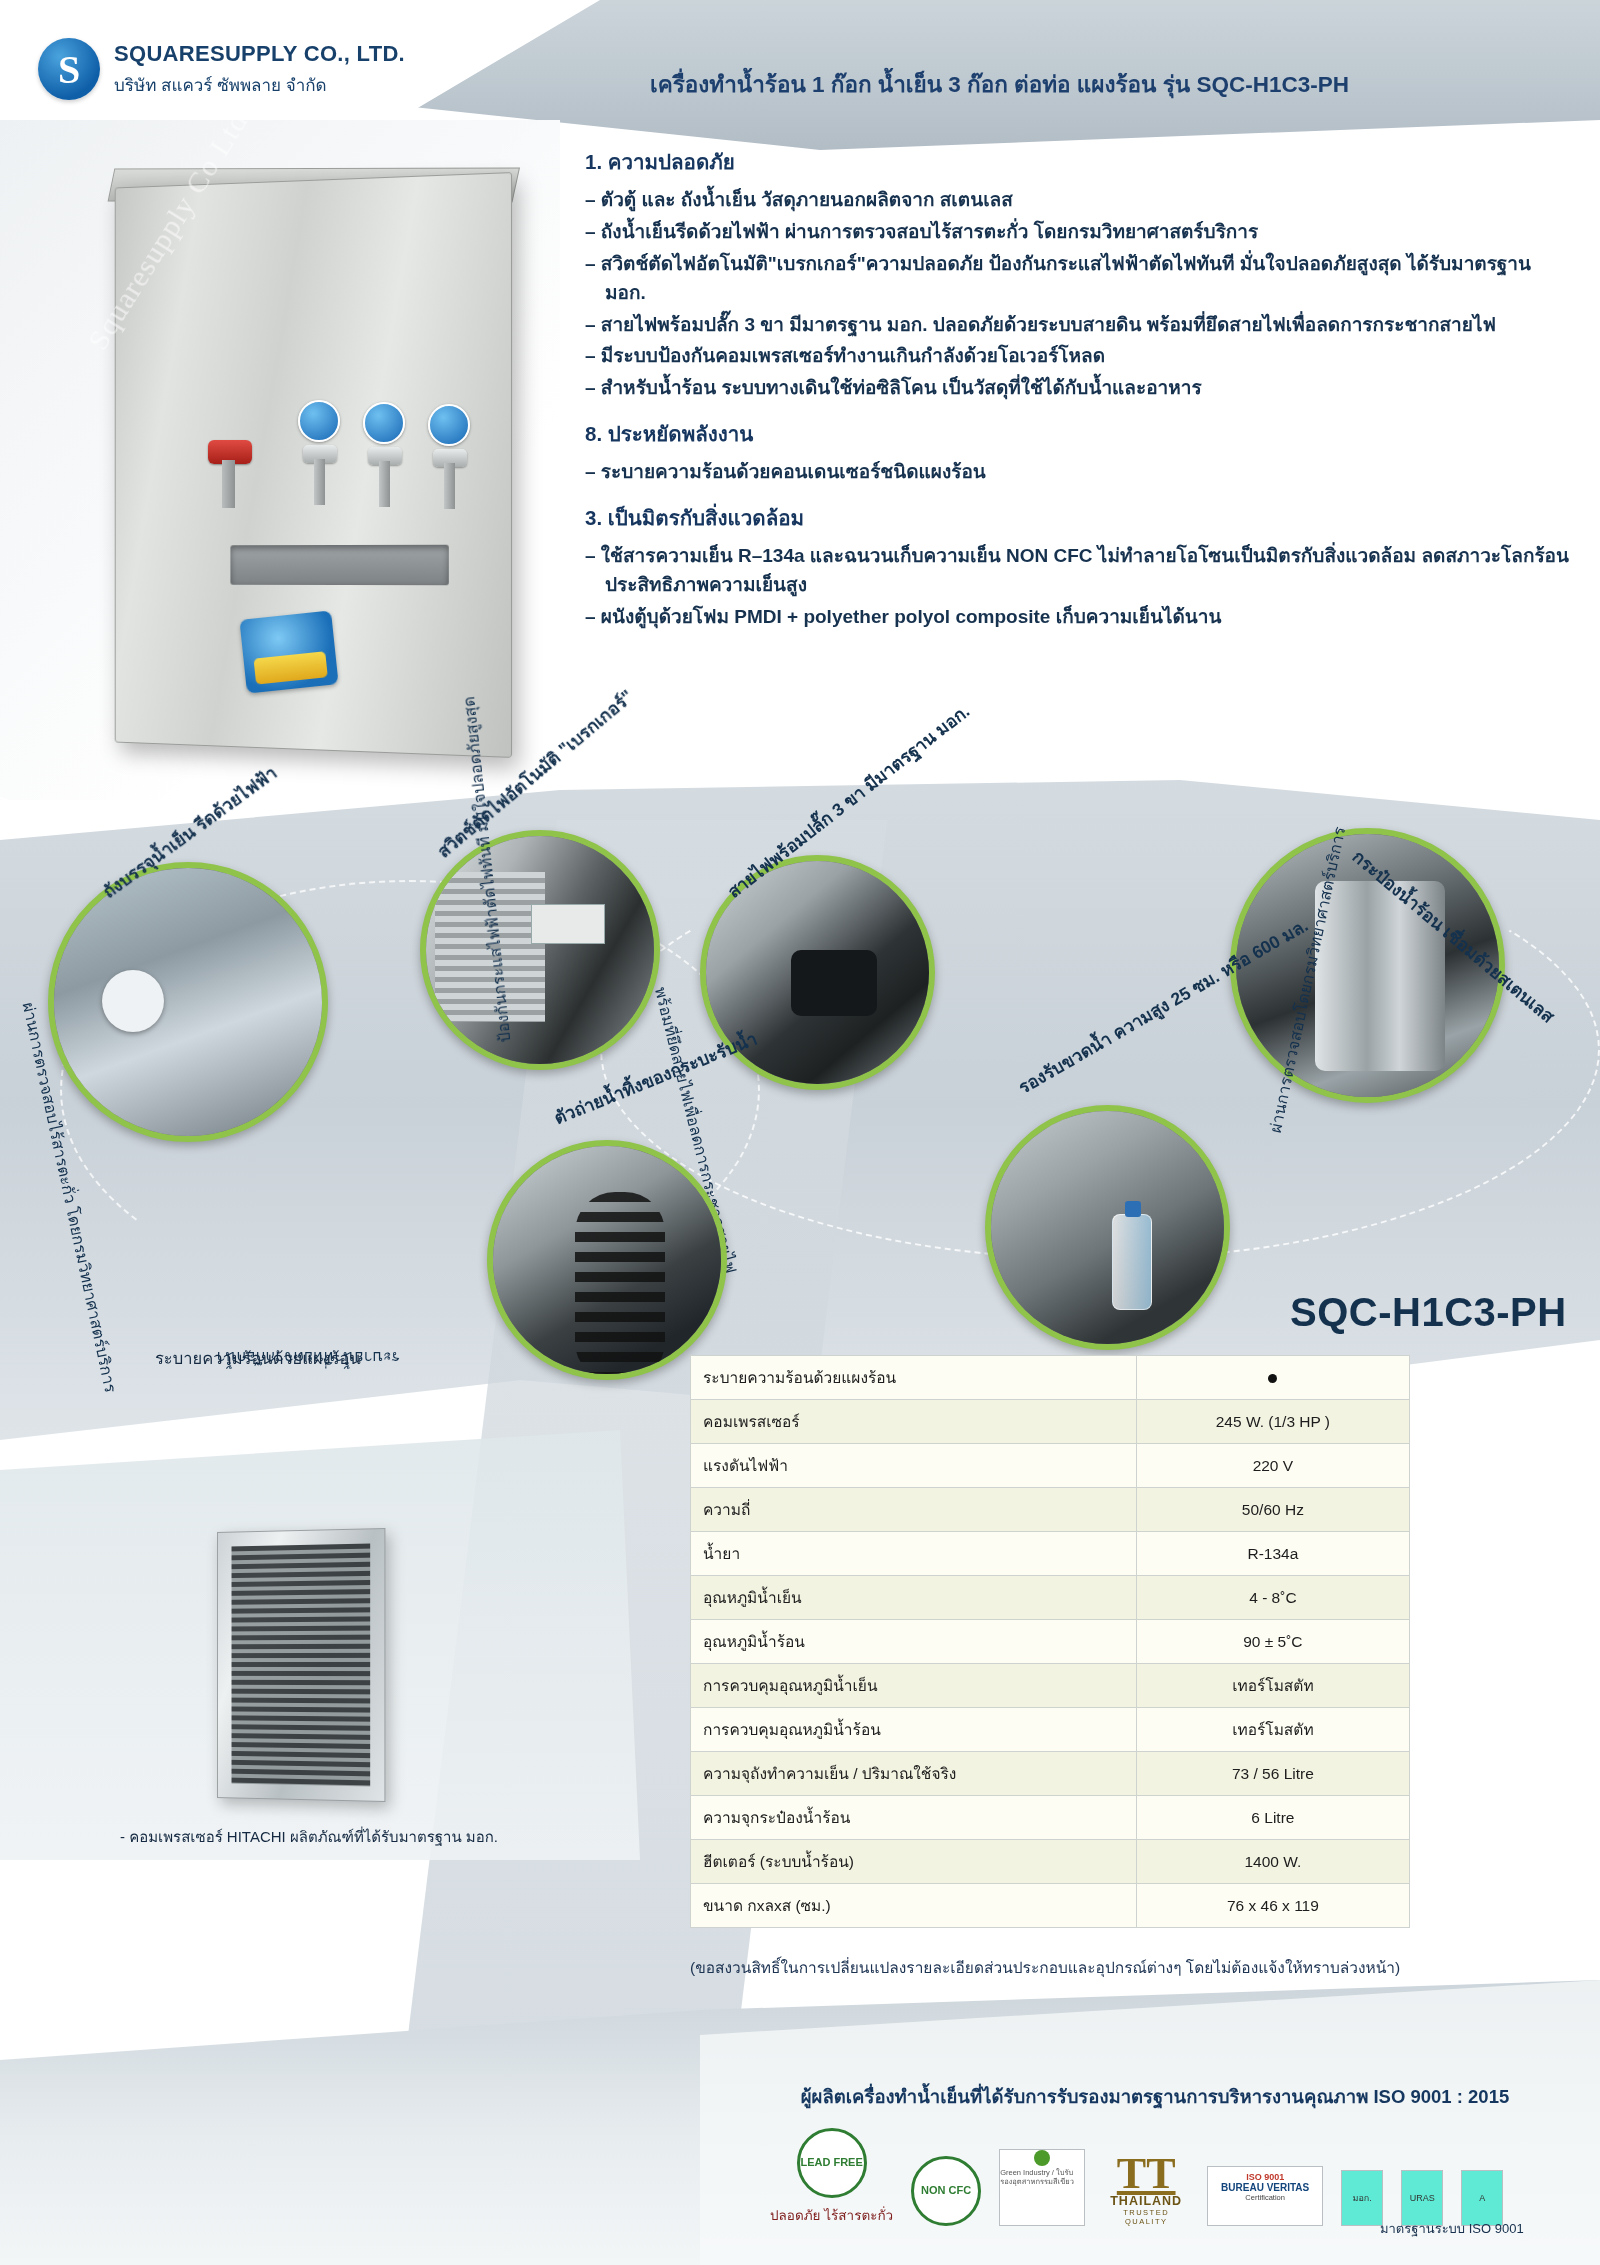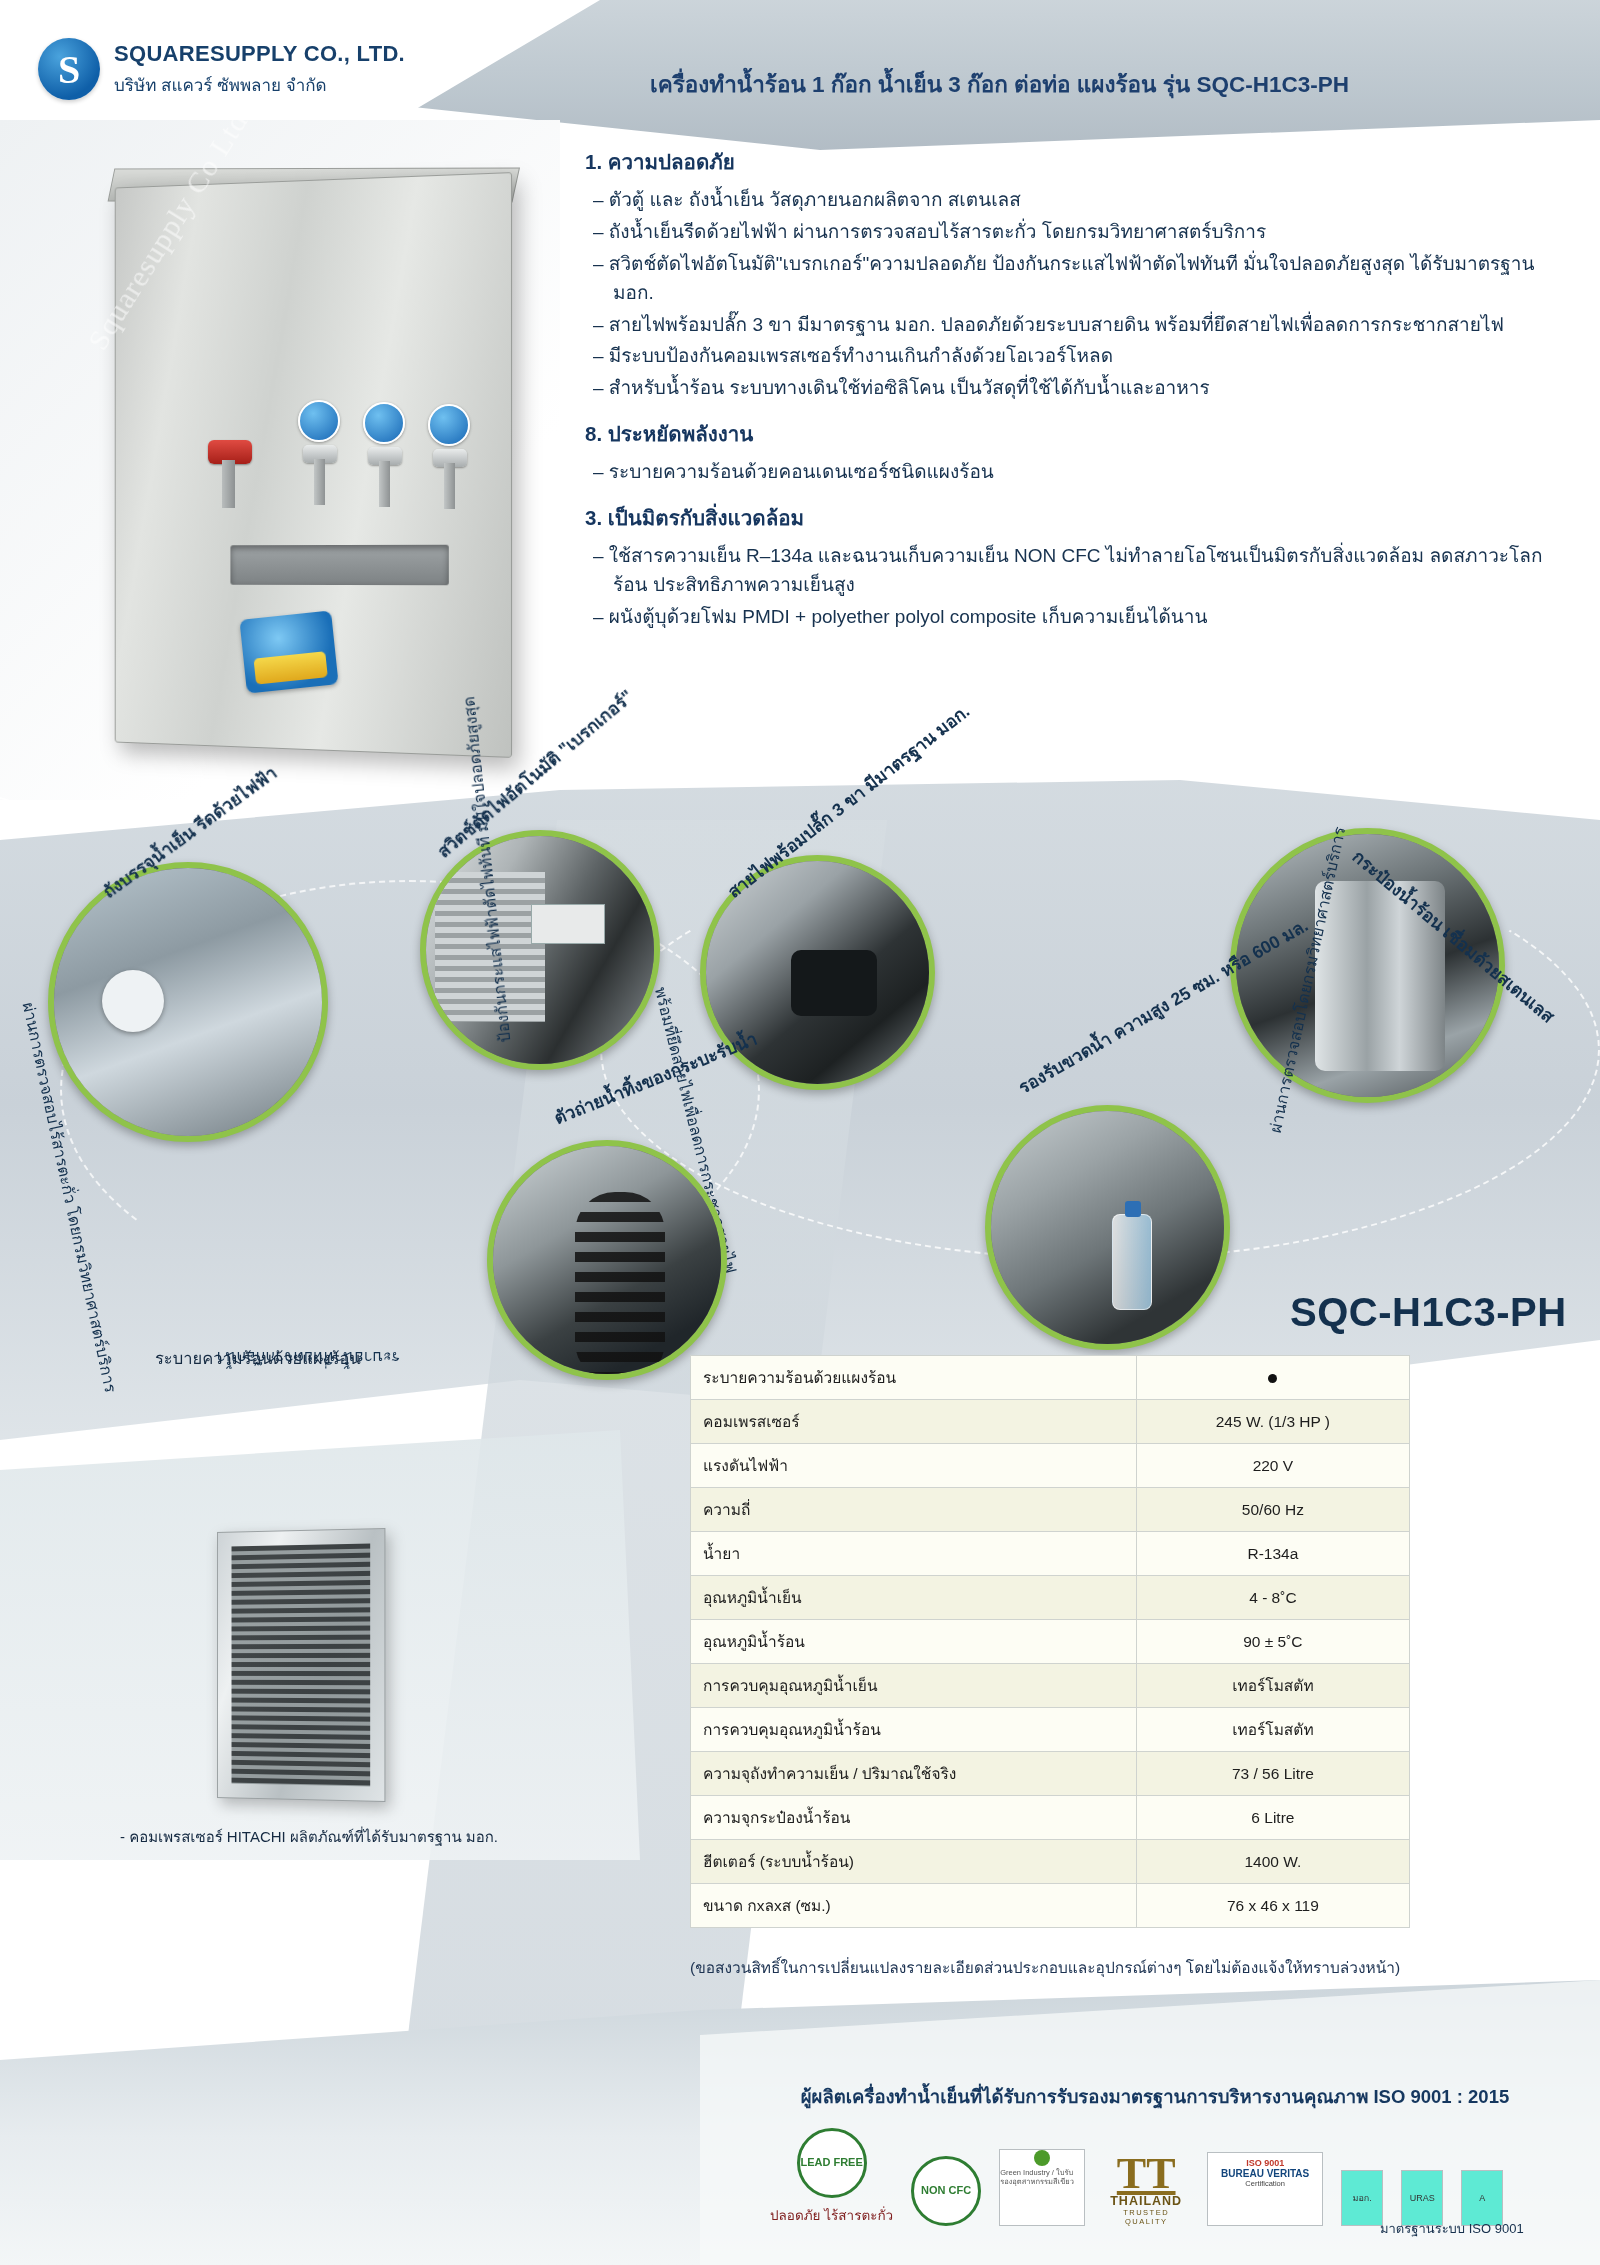--- a/index.html
+++ b/index.html
@@ -123,21 +123,21 @@
   .wm{
     position:absolute; left:95px; top:330px; width:420px;
     font-size:30px; color:rgba(255,255,255,.55); font-family:"Liberation Serif", serif;
     transform:rotate(-58deg); transform-origin:left center; letter-spacing:1px; pointer-events:none;
   }
 
   
   .features{ position:absolute; left:585px; top:145px; width:990px; }
   .feat-h{ font-size:20.5px; font-weight:bold; color:#16365f; margin:0 0 8px 0;}
   .feat-h.sub{ margin-top:14px;}
-  .feat-li{ font-size:19px; line-height:1.52; color:#17324f; margin:0 0 3px 8px; padding-left:20px; text-indent:-20px;}
+  .feat-li{ font-size:19px; line-height:1.52; color:#17324f; margin:0 0 3px 0; padding-left:20px; text-indent:-20px;font-weight:bold;}
 
   
   .bubble{
     position:absolute; border-radius:50%; overflow:hidden;
     border:6px solid #8fc34a; box-shadow:0 4px 10px rgba(0,0,0,.28);
     background:#6b6f70;
   }
   .bub-img{ position:absolute; inset:0; }
   .b1 .bub-img{ background:linear-gradient(160deg,#b8c6ce 0%, #8d9aa2 35%, #cfd8de 60%, #6f7a80 100%);}
   .b1 .bub-img:after{ content:""; position:absolute; left:18%; top:38%; width:62px;height:62px;border-radius:50%;background:#eef2f4; box-shadow:0 2px 5px rgba(0,0,0,.35);}
@@ -214,21 +214,21 @@
   .c-label{ font-size:13.5px; color:#7f1d1d; margin-top:6px;}
   .cert-box{
     width:86px;height:77px;border:1px solid #b9bfc2;background:#fff;
     font-size:7.5px; color:#555; padding:0; line-height:1.15; overflow:hidden;
   }
   .cert-box .g{ width:16px;height:16px;border-radius:50%;background:#4c9a2a;margin:0 auto 3px;}
   .tt-logo{ width:86px; text-align:center;}
   .tt-mark{ font-size:44px; color:#8a6d1f; font-family:"Liberation Serif", serif; font-weight:bold; line-height:.9;text-decoration:underline;}
   .tt-t1{ font-size:12.5px; color:#6b5416; letter-spacing:1px; font-weight:bold;}
   .tt-t2{ font-size:7.5px; color:#6b5416; letter-spacing:1.5px;}
-  .iso-box{ width:116px;height:74px;border:1px solid #b9bfc2;background:#fff;text-align:center;padding-top:5px;}
+  .iso-box{ width:116px;height:60px;border:1px solid #b9bfc2;background:#fff;text-align:center;padding-top:5px;}
   .iso-box .t1{ font-size:9px;color:#c0392b;font-weight:bold;}
   .iso-box .t2{ font-size:10px;color:#12457c;font-weight:bold;}
   .iso-box .t3{ font-size:7.5px;color:#444;}
   .mini{ width:42px;height:56px;border:1px solid #b9bfc2;background:#5eead4;display:flex;align-items:center;justify-content:center;font-size:9px;color:#333;}
   .iso-cap{ position:absolute; left:1380px; top:2218px; font-size:13px; color:#16304d;}
 </style>
 </head>
 <body>
 
 <div class="bg-top-band"></div>

